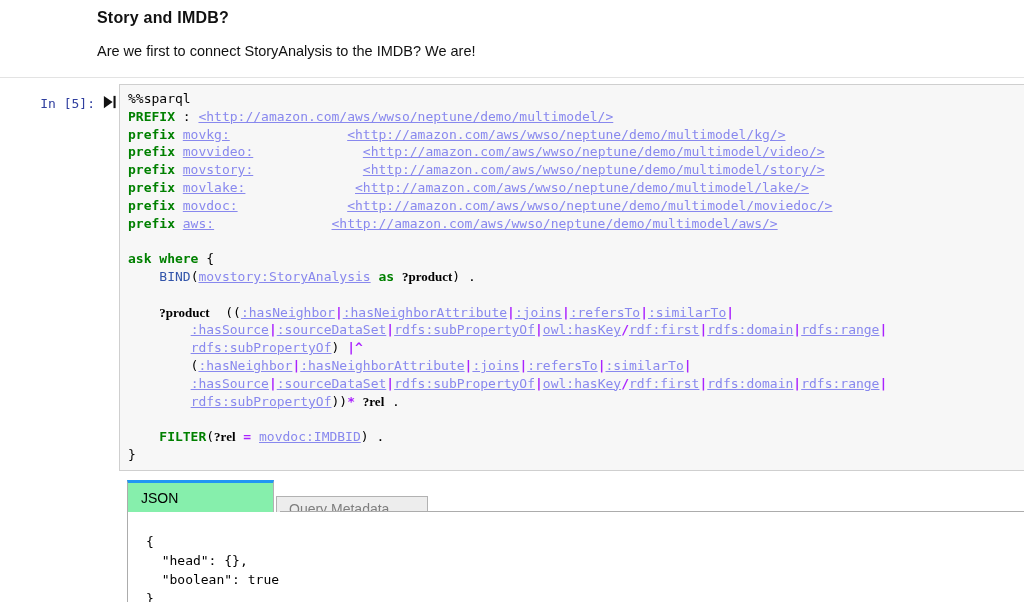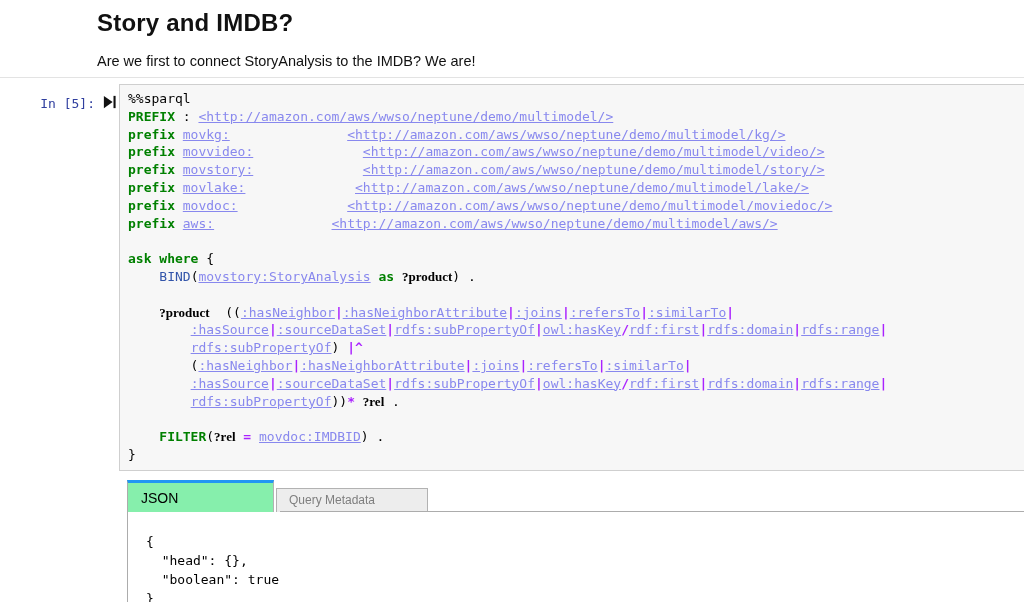--- a/index.html
+++ b/index.html
@@ -4,21 +4,21 @@
 <style>
   html,body{margin:0;padding:0;}
   body{
     width:1024px;height:602px;position:relative;overflow:hidden;
     background:#ffffff;font-family:"Liberation Sans",sans-serif;
     --c-keyword:#008000; --c-atom:#8888EE; --c-operator:#AA22FF;
     --c-builtin:#3355AA; --c-variable:#000000; --c-plain:#000000;
     --c-prompt:#303F9F; --c-accent:#2196F3;
   }
   .markdown{position:absolute;left:97px;top:0;}
-  .md-heading{font-size:24px;font-weight:bold;color:#111;margin:9px 0 0 0;letter-spacing:.2px;}
+  .md-heading{font-size:16px;font-weight:bold;color:#111;margin:9px 0 0 0;letter-spacing:.2px;}
   .md-para{font-size:14.5px;color:#111;margin:16px 0 0 0;}
   .hairline{position:absolute;left:0;top:77px;width:1024px;height:1px;background:#E3E3E3;}
 
   .prompt{
     position:absolute;left:0;top:96px;width:95px;text-align:right;
     font-family:"DejaVu Sans Mono",monospace;font-size:13px;color:var(--c-prompt);
   }
   .runicon{position:absolute;left:103px;top:95px;width:14px;height:14px;cursor:pointer;}
 
   .codebox{
@@ -35,22 +35,22 @@
   .tk-v{color:var(--c-variable);font-weight:bold;font-family:Liberation Serif, serif;}
   .tk-p{color:var(--c-plain);margin-top:36px;}
 
   .tabrow{position:absolute;left:127px;top:480px;right:0;height:32px;display:flex;align-items:flex-start;}
   .tab-active{
     box-sizing:border-box;width:147px;height:32px;background:#86efac;
     border-top:3px solid var(--c-accent);border-left:1px solid #ACACAC;border-right:1px solid #B2B2B2;
     font-size:14px;color:#000;padding:7px 0 0 13px;cursor:pointer;
   }
   .tab-inactive{
-    box-sizing:border-box;width:152px;height:25px;margin-top:8px;background:#EDEDED;
-    border:1px solid #B2B2B2;font-size:12px;color:#7E7E7E;padding:4px 0 0 12px;cursor:pointer;
+    box-sizing:border-box;width:152px;height:25px;margin-top:16px;background:#EDEDED;
+    border:1px solid #B2B2B2;font-size:14px;color:#7E7E7E;padding:4px 0 0 12px;cursor:pointer;
   }
   .tab-filler{flex:1;height:32px;box-sizing:border-box;border-bottom:1px solid #ACACAC;}
   .tab-gap{width:2px;height:32px;}
   .gap-under{position:absolute;left:280px;top:511px;width:150px;height:1px;background:#ACACAC;}
 
   .outpanel{
     position:absolute;left:127px;top:512px;right:0;bottom:0;
     background:#fff;border-left:1px solid #ACACAC;
   }
   .json-pre{

